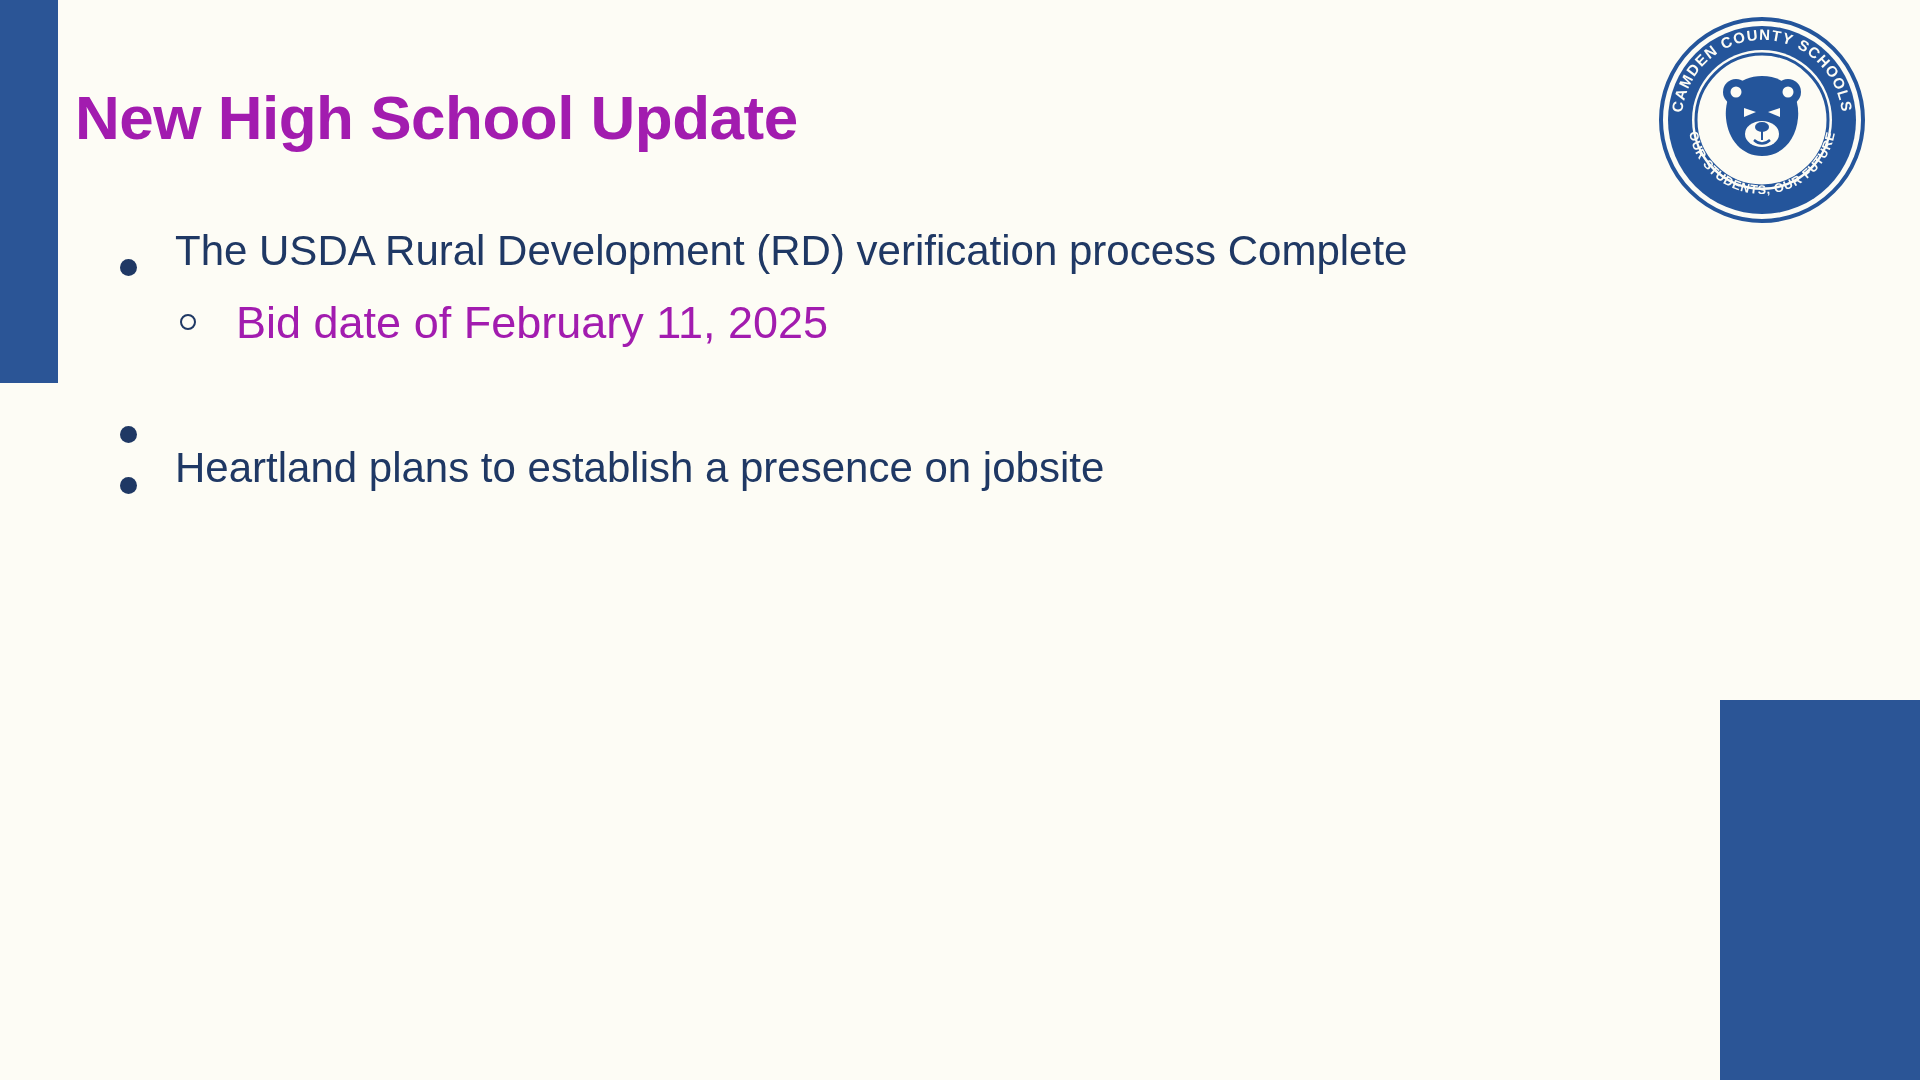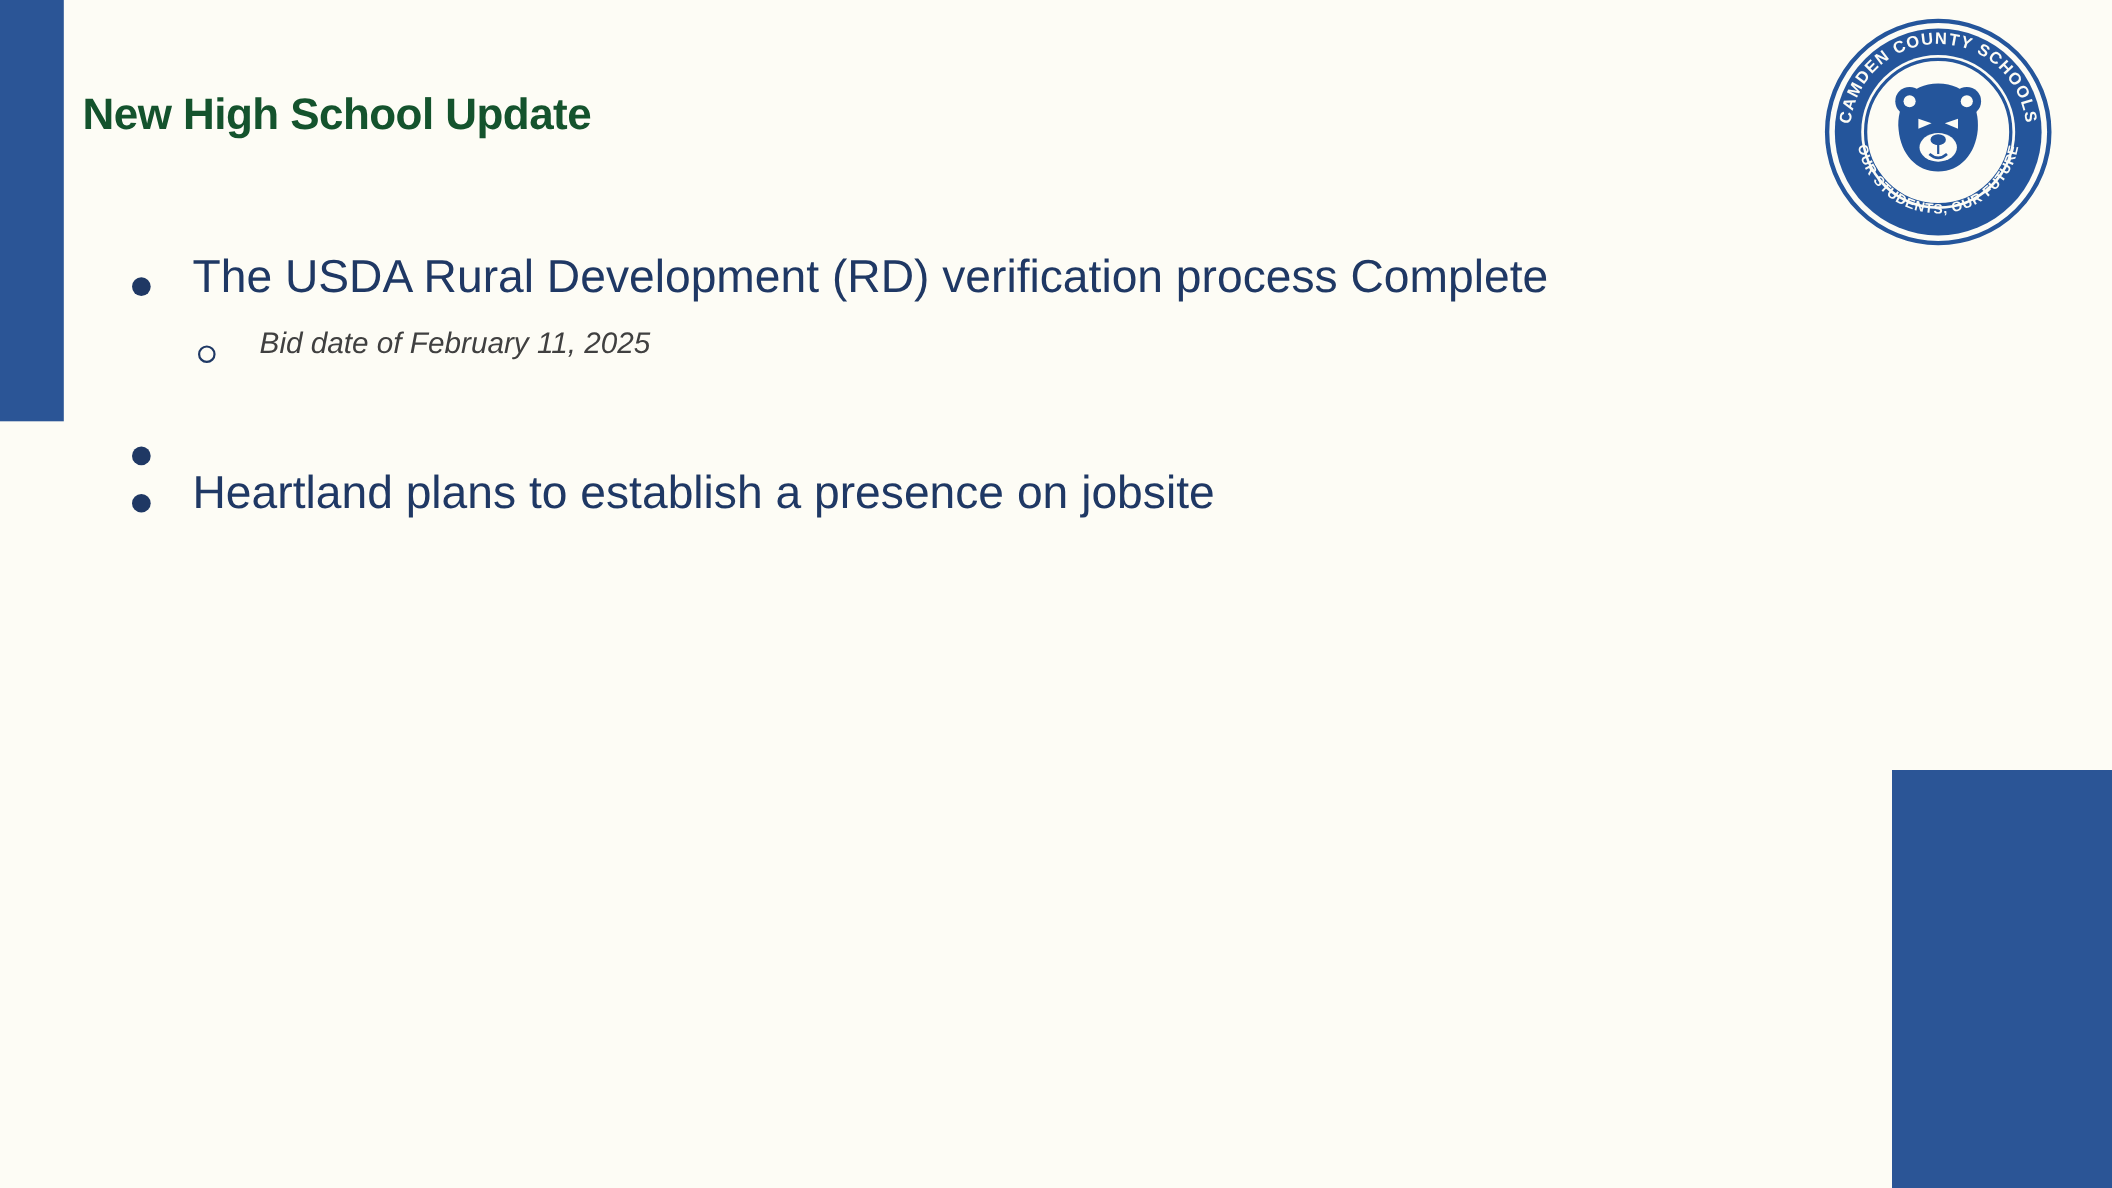--- a/index.html
+++ b/index.html
@@ -38,36 +38,36 @@
     right: 52px;
     top: 14px;
     width: 212px;
     height: 212px;
   }
   
   .title {
     position: absolute;
     left: 75px;
     top: 82px;
-    font-size: 40px;
+    font-size: 62px;
     font-weight: bold;
-    color: #14532d;
+    color: #a21caf;
     letter-spacing: -0.5px;
     white-space: nowrap;
   }
   
   .content {
     position: absolute;
     left: 120px;
     top: 226px;
     width: 1520px;
   }
   .bullet-row {
     display: flex;
-    align-items: center;
+    align-items: flex-end;
     margin-bottom: 58px;
   }
   .bullet-row:last-child { margin-bottom: 0; }
   .bullet-dot {
     flex: 0 0 auto;
     width: 17px;
     height: 17px;
     border-radius: 50%;
     background: #1f3864;
     margin-top: 18px;
@@ -90,24 +90,23 @@
     width: 16px;
     height: 16px;
     border-radius: 50%;
     border: 2.5px solid #1f3864;
     background: transparent;
     box-sizing: border-box;
     margin-top: 18px;
     margin-right: 40px;
   }
   .sub-text {
-    font-size: 27px;
+    font-size: 45px;
     line-height: 1.2;
-    color: #404040;
-    font-style: italic;
+    color: #a21caf;
   }
   .group { display: block; }
 </style>
 </head>
 <body>
 
 <div class="slide">
 
   <div class="bar-left"></div>
   <div class="bar-right"></div>

